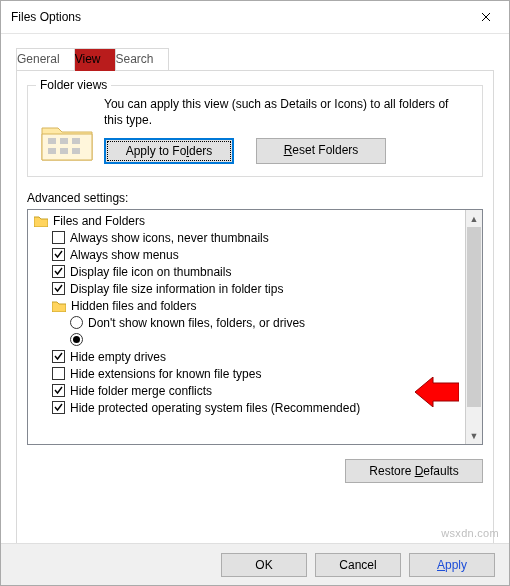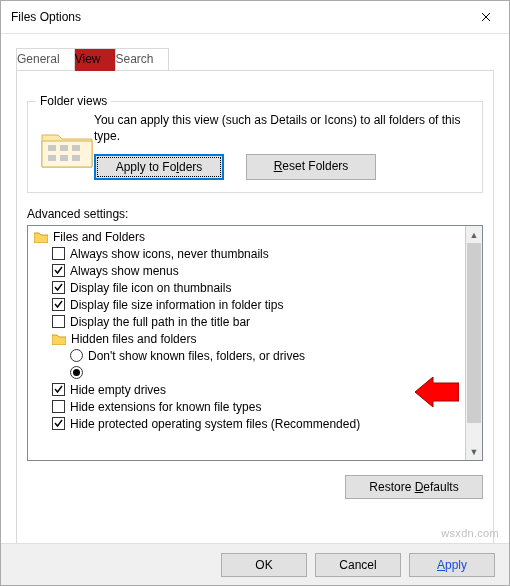--- a/index.html
+++ b/index.html
@@ -11,23 +11,23 @@
 .titlesep { height: 1px; background: #e5e5e5; margin: 0; }
 
 .client { padding: 14px 15px 0 15px; position: relative; }
 
 .tabs { display: flex; align-items: flex-end; height: 22px; position: relative; }
 .tab { padding: 3px 14px 4px 0; border: 1px solid #d9d9d9; border-bottom: none; background: #fff; margin-right: -1px; position: relative; color: #000; }
 .tab.active { bottom: -1px; padding-bottom: 5px; background: #b91c1c; z-index: 2; }
 .tab.inactive { color: #555; }
 .tabpanel { border: 1px solid #d9d9d9; padding: 10px; height: 474px; position: relative; }
 
-.groupbox { border: 1px solid #dcdcdc; padding: 10px 12px 12px 12px; margin-top: 20px; position: relative; }
+.groupbox { border: 1px solid #dcdcdc; padding: 10px 12px 12px 12px; margin-top: 4px; position: relative; }
 .group-title { position: absolute; top: -8px; left: 8px; background: #fff; padding: 0 4px; color: #000; }
-.foldervw-row { display: flex; align-items: center; }
+.foldervw-row { display: flex; align-items: flex-end; gap: 10px; }
 
 .folder-big { width: 54px; height: 44px; margin-top: 6px; }
 
 .fv-txt { flex: 1; line-height: 1.35; }
 .fv-btns { display: flex; gap: 22px; margin-top: 10px; }
 
 .btn { border: 1px solid #adadad; background: #e1e1e1; padding: 4px 0; text-align: center; min-width: 120px; display: inline-block; }
 .btn .ul { text-decoration: underline; }
 .btn.primary { border: 2px solid #0078d7; outline: 1px dotted #000; outline-offset: -4px; }
 .btn.disabled { color: #1d4ed8; }
@@ -145,24 +145,20 @@
               <span>Display file icon on thumbnails</span>
             </div>
           <div class="node l1">
               <span class="chk ck">
                 <svg width="9" height="9" viewBox="0 0 9 9">
                   <path d="M1 4 L3.5 7 L8 1" stroke="#000" stroke-width="1.4" fill="none"></path>
                 </svg>
               </span>
               <span>Display file size information in folder tips</span>
             </div>
-          <div class="node l1">
-              <span class="chk"></span>
-              <span>Display the full path in the title bar</span>
-            </div>
 
           <div class="node l1">
             <svg class="fld-ico" viewBox="0 0 14 12">
                 <path d="M0 2 h5 l2 2 h7 v8 h-14 z" fill="#ffd45e" stroke="#c9a227"></path>
               </svg>
             <span>Hidden files and folders</span>
           </div>
           <div class="node l2">
               <span class="rad"></span>
               <span>Don't show known files, folders, or drives</span>
@@ -182,20 +178,28 @@
           <div class="node l1">
               <span class="chk"></span>
               <span>Hide extensions for known file types</span>
             </div>
           <div class="node l1">
               <span class="chk ck">
                 <svg width="9" height="9" viewBox="0 0 9 9">
                   <path d="M1 4 L3.5 7 L8 1" stroke="#000" stroke-width="1.4" fill="none"></path>
                 </svg>
               </span>
+              <span>Hide folder merge conflicts</span>
+            </div>
+          <div class="node l1">
+              <span class="chk ck">
+                <svg width="9" height="9" viewBox="0 0 9 9">
+                  <path d="M1 4 L3.5 7 L8 1" stroke="#000" stroke-width="1.4" fill="none"></path>
+                </svg>
+              </span>
               <span>Hide protected operating system files (Recommended)</span>
             </div>
         </div>
         <div class="tree-scrollbar">
           <div class="arrw up">▲</div>
           <div class="thumb"></div>
           <div class="arrw dn">▼</div>
         </div>
       </div>
 

